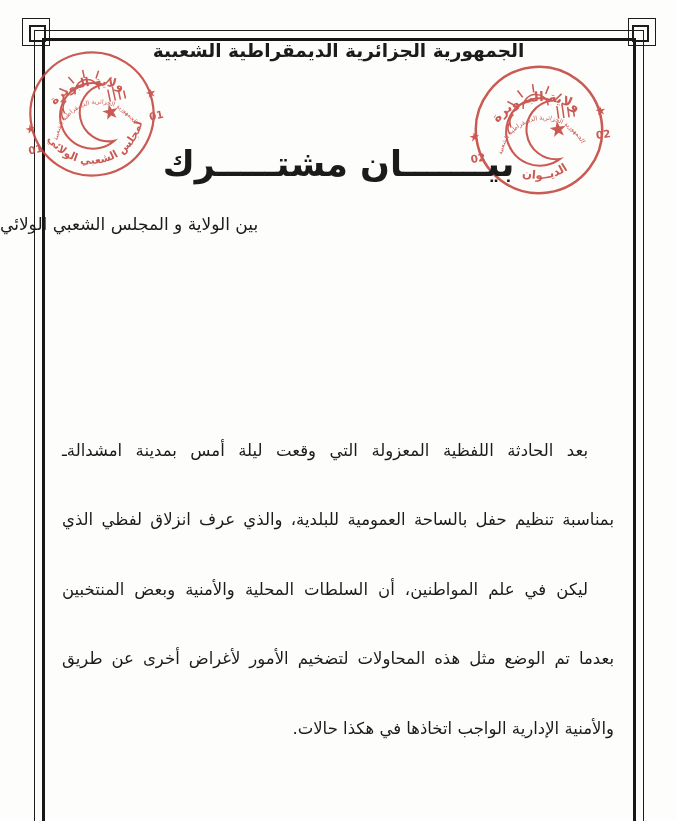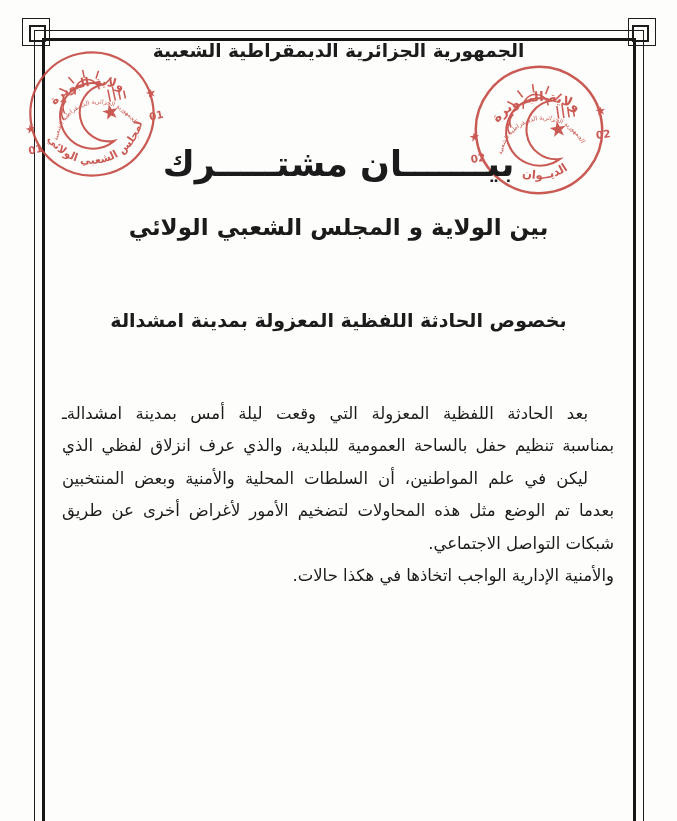--- a/index.html
+++ b/index.html
@@ -28,32 +28,32 @@
   
   .header-line{
     position:absolute;top:40px;left:0;right:0;text-align:center;
     font-size:18.5px;font-weight:bold;letter-spacing:0;
   }
   .doc-title{
     position:absolute;top:144px;left:0;right:0;text-align:center;
     font-size:35px;font-weight:bold;
   }
   .doc-subtitle{
-    position:absolute;top:214px;left:0;right:0;text-align:center;
-    font-size:23px;font-weight:bold;
+    position:absolute;top:214px;left:0;right:0;
+    font-size:17px;font-weight:normal;
   }
   .doc-subject{
     position:absolute;top:309px;left:0;right:0;text-align:center;
     font-size:19px;font-weight:bold;
   }
   .body-text{
     position:absolute;top:398px;left:62px;width:552px;
     direction:rtl;font-size:16.5px;line-height:32.4px;
   }
-  .line{text-align:justify;text-align-last:justify;white-space:normal;}
+  .line{text-align:justify;text-align-last:justify;white-space:normal;margin-top:37px;}
   .line.first{padding-right:26px;}
   .line.last{text-align-last:right;}
 
   
   .stamp{position:absolute;opacity:.88;}
   .stamp-left{left:22px;top:36px;width:140px;height:156px;transform:rotate(-12deg);}
   .stamp-right{left:461px;top:50px;width:156px;height:160px;transform:rotate(-8deg);}
   .stamp svg{width:100%;height:100%;}
   .stamp text{font-family:"DejaVu Sans","Liberation Sans",sans-serif;}
 </style>
@@ -135,26 +135,24 @@
       <path transform="translate(86,78)" fill="#c4443e" d="M0,-8 L1.9,-2.6 L7.6,-2.5 L3,1 L4.7,6.5 L0,3.2 L-4.7,6.5 L-3,1 L-7.6,-2.5 L-1.9,-2.6 Z"></path>
       <text x="1" y="78" font-size="12" fill="#c4443e">★</text>
       <text x="123" y="70" font-size="12" fill="#c4443e">★</text>
       <text x="0" y="98" font-size="10" font-weight="bold" fill="#c4443e">02</text>
       <text x="121" y="92" font-size="10" font-weight="bold" fill="#c4443e">02</text>
     </svg>
   </div>
 
   <div class="doc-title">بيـــــــان مشتـــــرك</div>
   <div class="doc-subtitle">بين الولاية و المجلس الشعبي الولائي</div>
-  <div class="doc-subject">بخصوص الحادثة اللفظية المعزولة بمدينة امشدالة</div>
 
   <div class="body-text">
     <div class="line first">بعد الحادثة اللفظية المعزولة التي وقعت ليلة أمس بمدينة امشدالةـ</div>
     <div class="line">بمناسبة تنظيم حفل بالساحة العمومية للبلدية، والذي عرف انزلاق لفظي الذي</div>
 
     <div class="line first">ليكن في علم المواطنين، أن السلطات المحلية والأمنية وبعض المنتخبين</div>
     <div class="line">بعدما تم الوضع مثل هذه المحاولات لتضخيم الأمور لأغراض أخرى عن طريق</div>
-    <div class="line last">شبكات التواصل الاجتماعي.</div>
 
     <div class="line last">والأمنية الإدارية الواجب اتخاذها في هكذا حالات.</div>
   </div>
 
 </div>
 
 </body></html>

